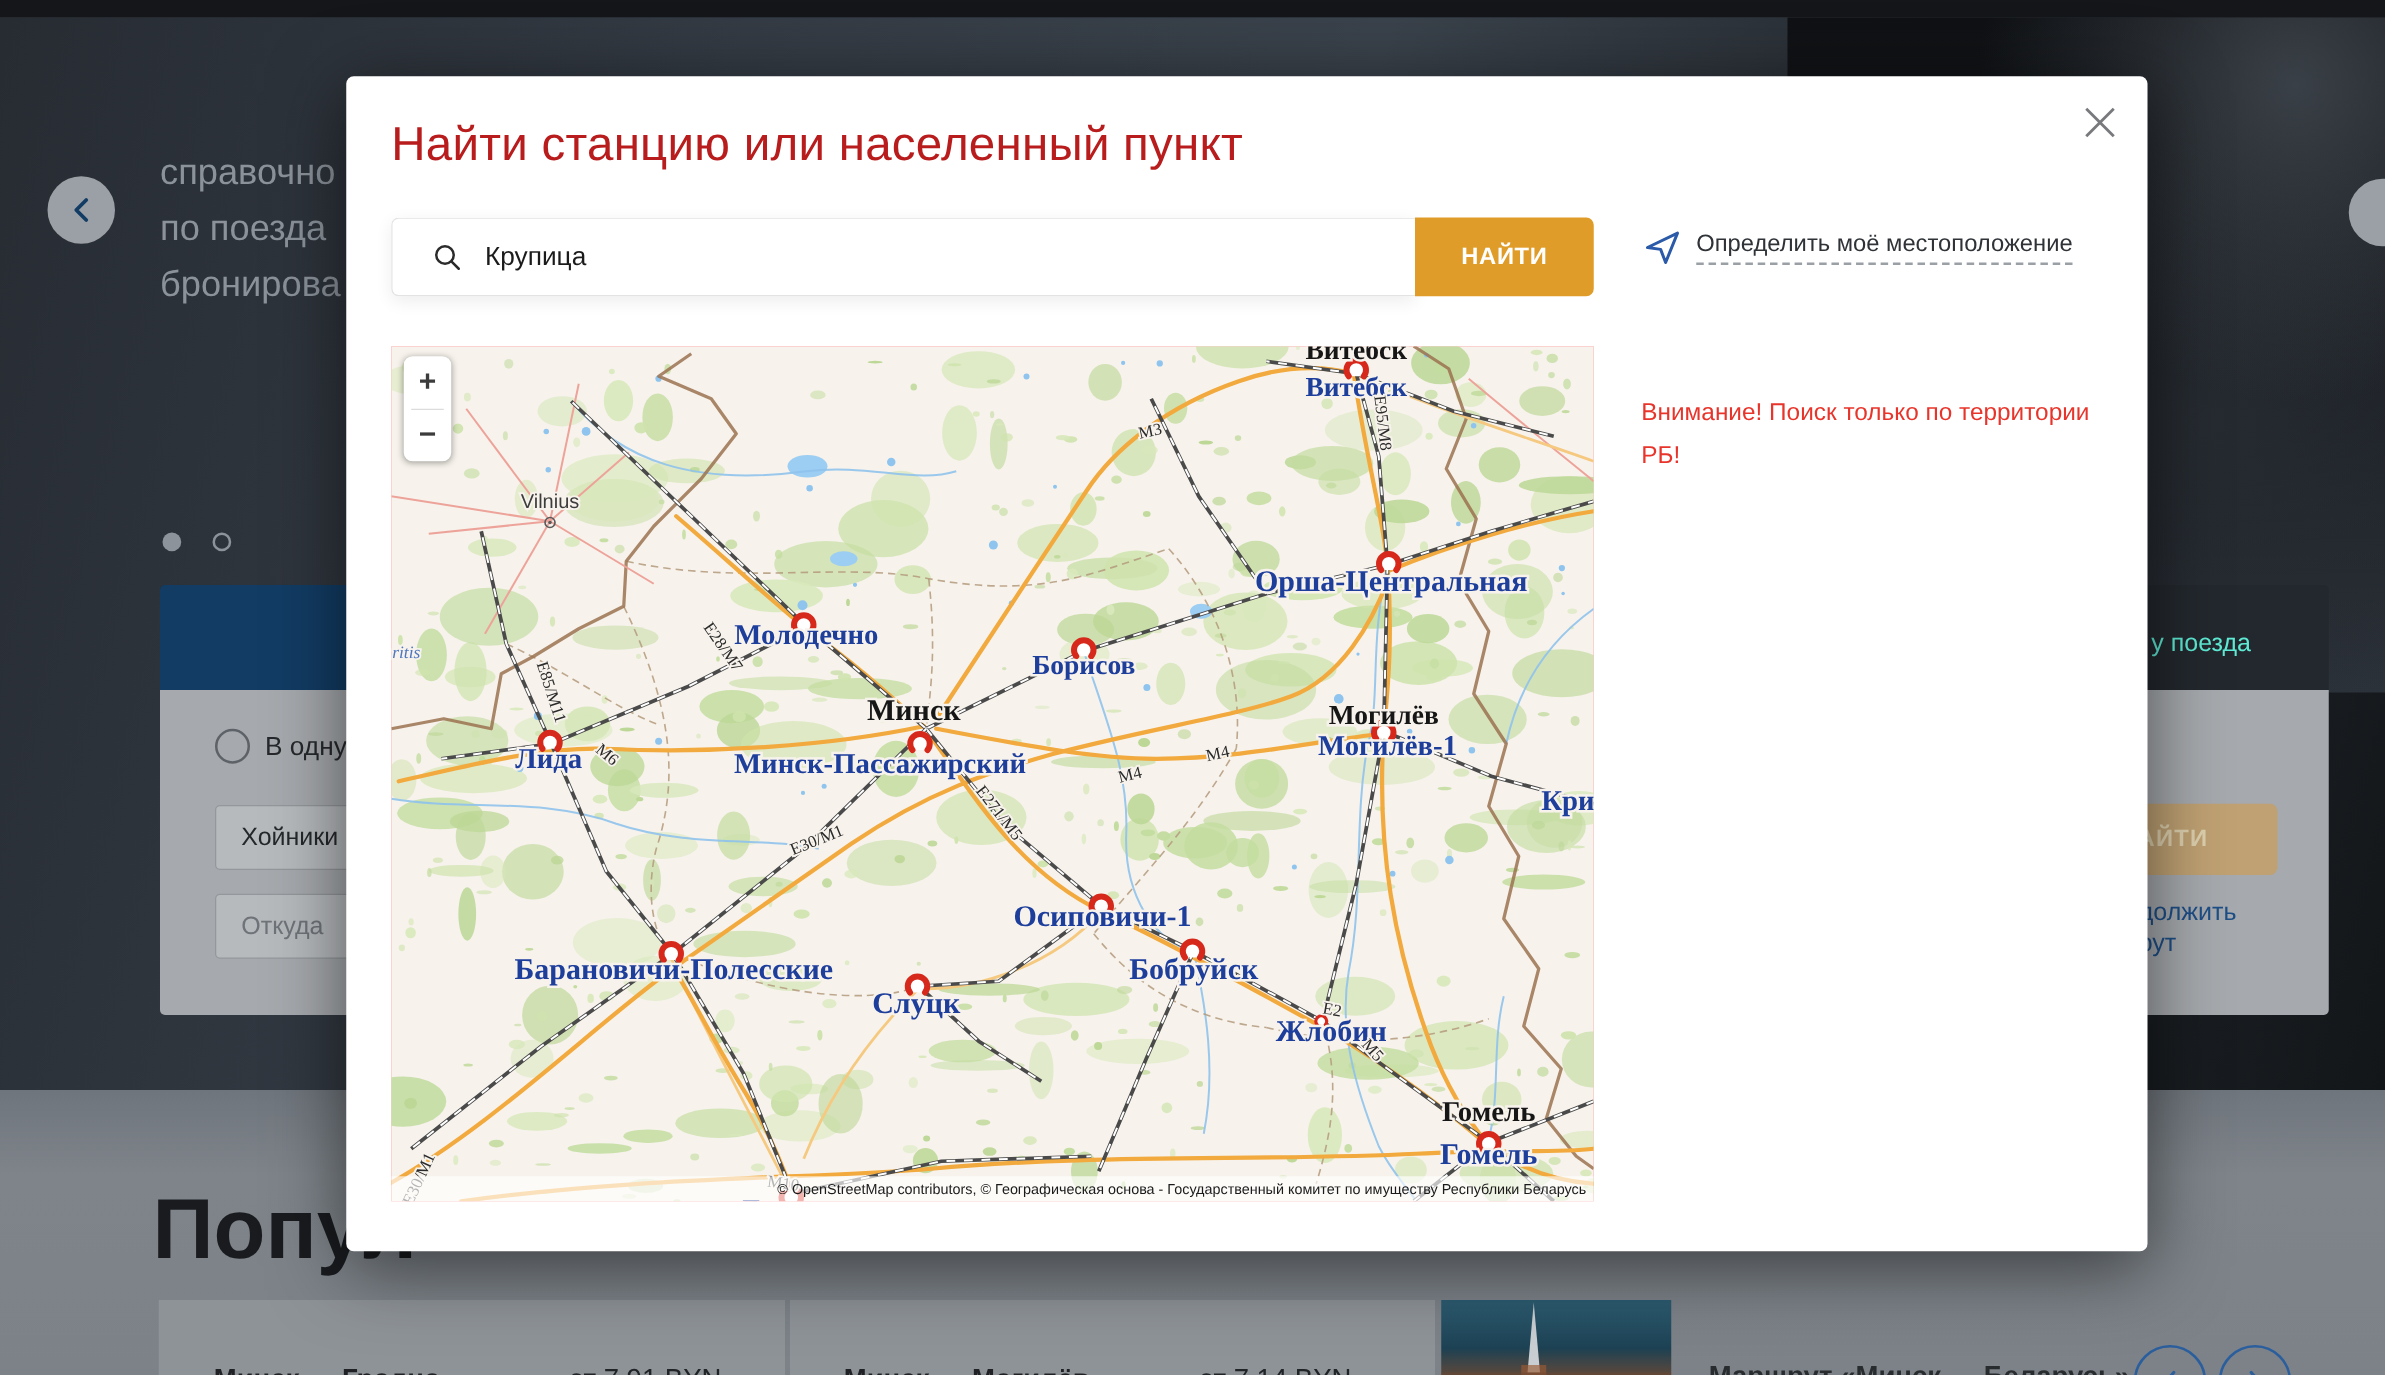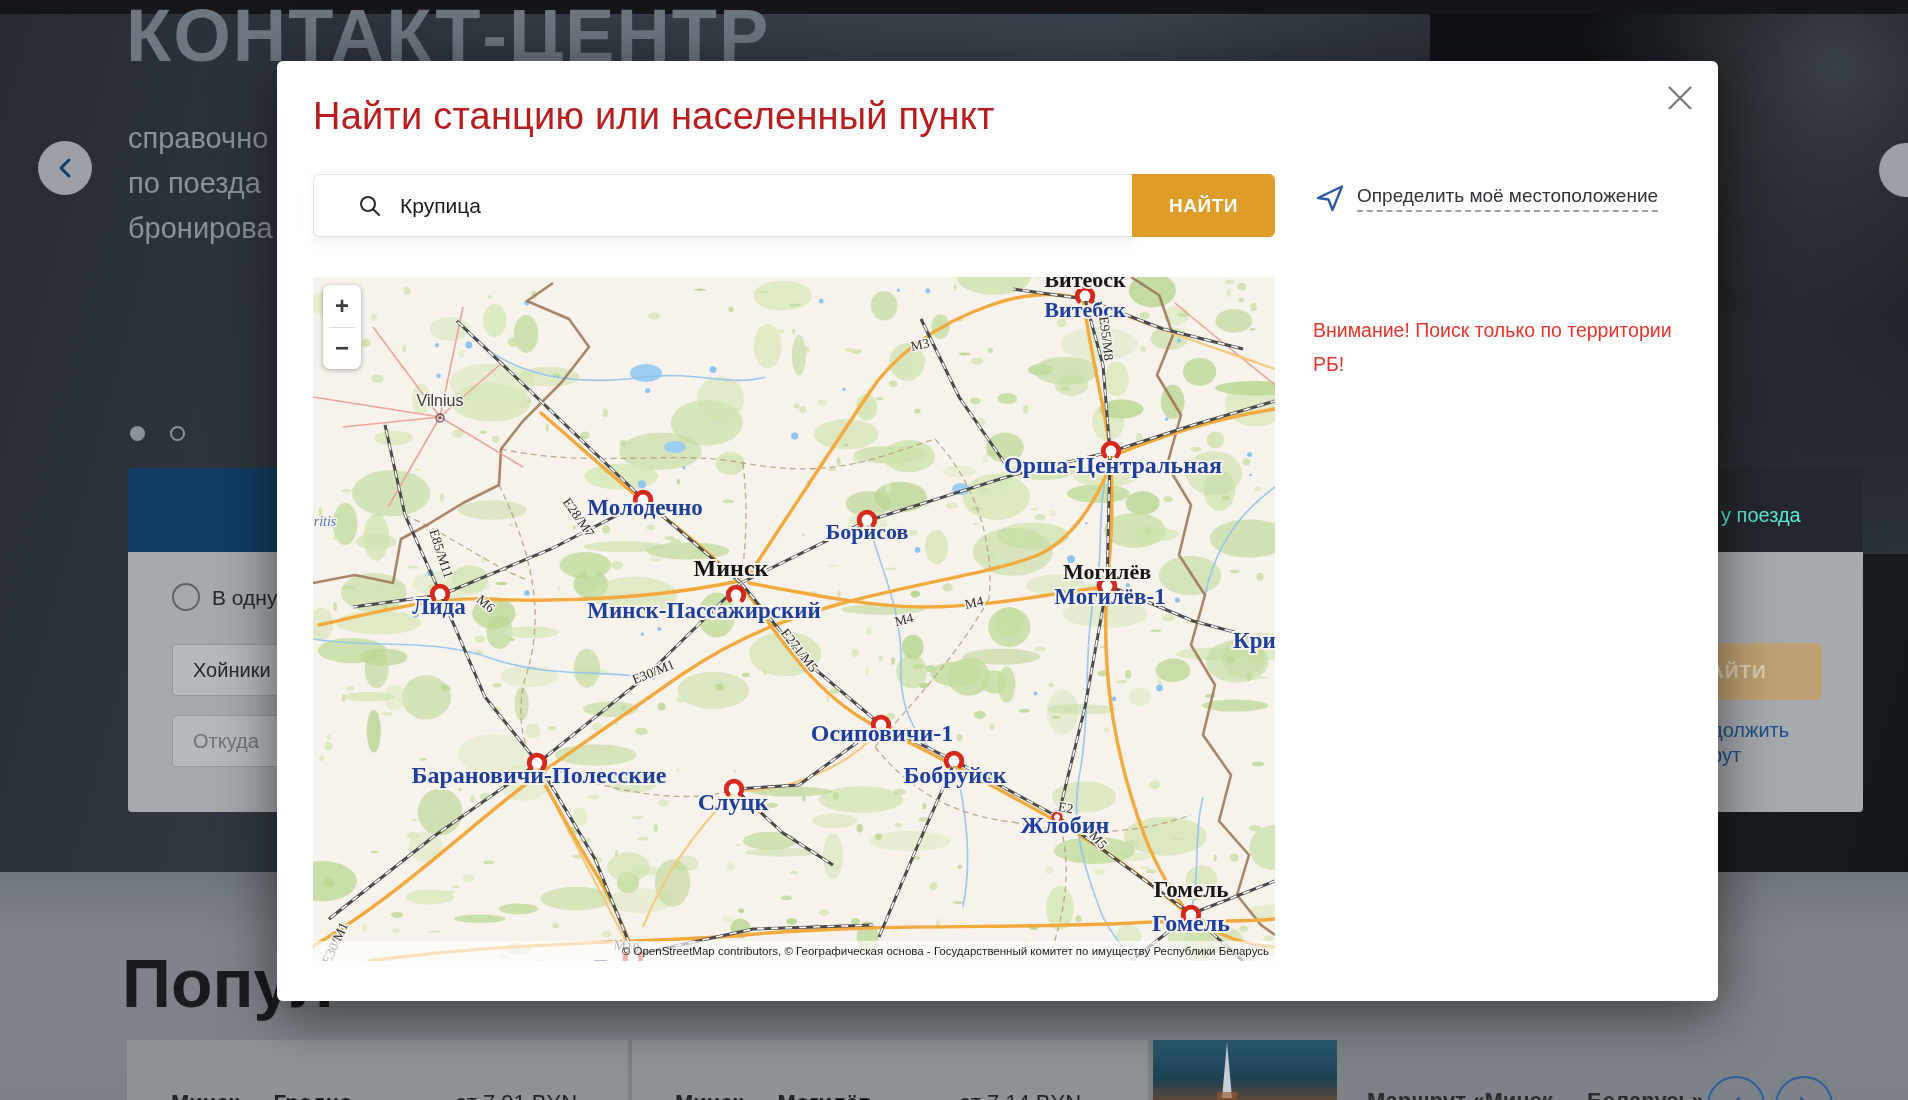--- a/index.html
+++ b/index.html
@@ -48,21 +48,21 @@
 
   
   .modal{left:277px;top:61px;width:1441px;height:940px;background:#ffffff;border-radius:6px;
          box-shadow:0 12px 60px rgba(0,0,0,.55);z-index:10;}
   .close-btn{position:absolute;right:18px;top:18px;width:40px;height:40px;border:none;background:none;
          cursor:pointer;padding:0;}
   .modal-title{position:absolute;left:36px;top:34px;font-size:38px;font-weight:500;color:#b91c1c;
          letter-spacing:.2px;white-space:nowrap;}
   .search-box{position:absolute;left:36px;top:113px;width:819px;height:63px;background:#fff;
          border:1px solid #e3e3e3;border-right:none;border-radius:6px 0 0 6px;
-         box-shadow:0 4px 14px rgba(0,0,0,.07);display:flex;align-items:center;box-sizing:border-box;padding-left:12px;}
+         box-shadow:0 4px 14px rgba(0,0,0,.07);display:flex;align-items:center;box-sizing:border-box;}
   .search-box svg{margin-left:32px;flex:0 0 auto;}
   .search-box input{border:none;outline:none;font-size:21px;color:#1b1b1b;margin-left:16px;width:680px;
          font-family:"Liberation Sans",sans-serif;background:transparent;}
   .find-btn{position:absolute;left:855px;top:113px;width:143px;height:63px;border:none;cursor:pointer;
          background:#e09c29;border-radius:0 6px 6px 0;color:#fff;font-size:19px;font-weight:bold;
          letter-spacing:.5px;font-family:"Liberation Sans",sans-serif;}
   .locate{position:absolute;left:1038px;top:122px;display:flex;align-items:center;cursor:pointer;
          text-decoration:none;justify-content:center;}
   .locate-text{font-size:19px;color:#2f3337;border-bottom:2px dashed #9aa0a6;padding-bottom:3px;
          margin-left:12px;white-space:nowrap;}
@@ -78,21 +78,20 @@
   .zdiv{width:26px;height:1px;background:#dcdcdc;flex:0 0 1px;}
 </style>
 </head>
 <body>
 
 <div class="stage">
 
   <div class="abs topbar"></div>
   <div class="abs hero"></div>
   <div class="abs hero-photo"></div>
-  <div class="abs hero-title">КОНТАКТ-ЦЕНТР</div>
   <div class="abs hero-sub">
     <div>справочно</div>
     <div>по поезда</div>
     <div>бронирова</div>
   </div>
   <div class="abs nav-circle" style="left:38px;top:141px;">
     <svg width="16" height="22" viewBox="0 0 16 22">
       <polyline points="12,3 4,11 12,19" fill="none" stroke="#123c64" stroke-width="3" stroke-linecap="round" stroke-linejoin="round"></polyline>
     </svg>
   </div>

